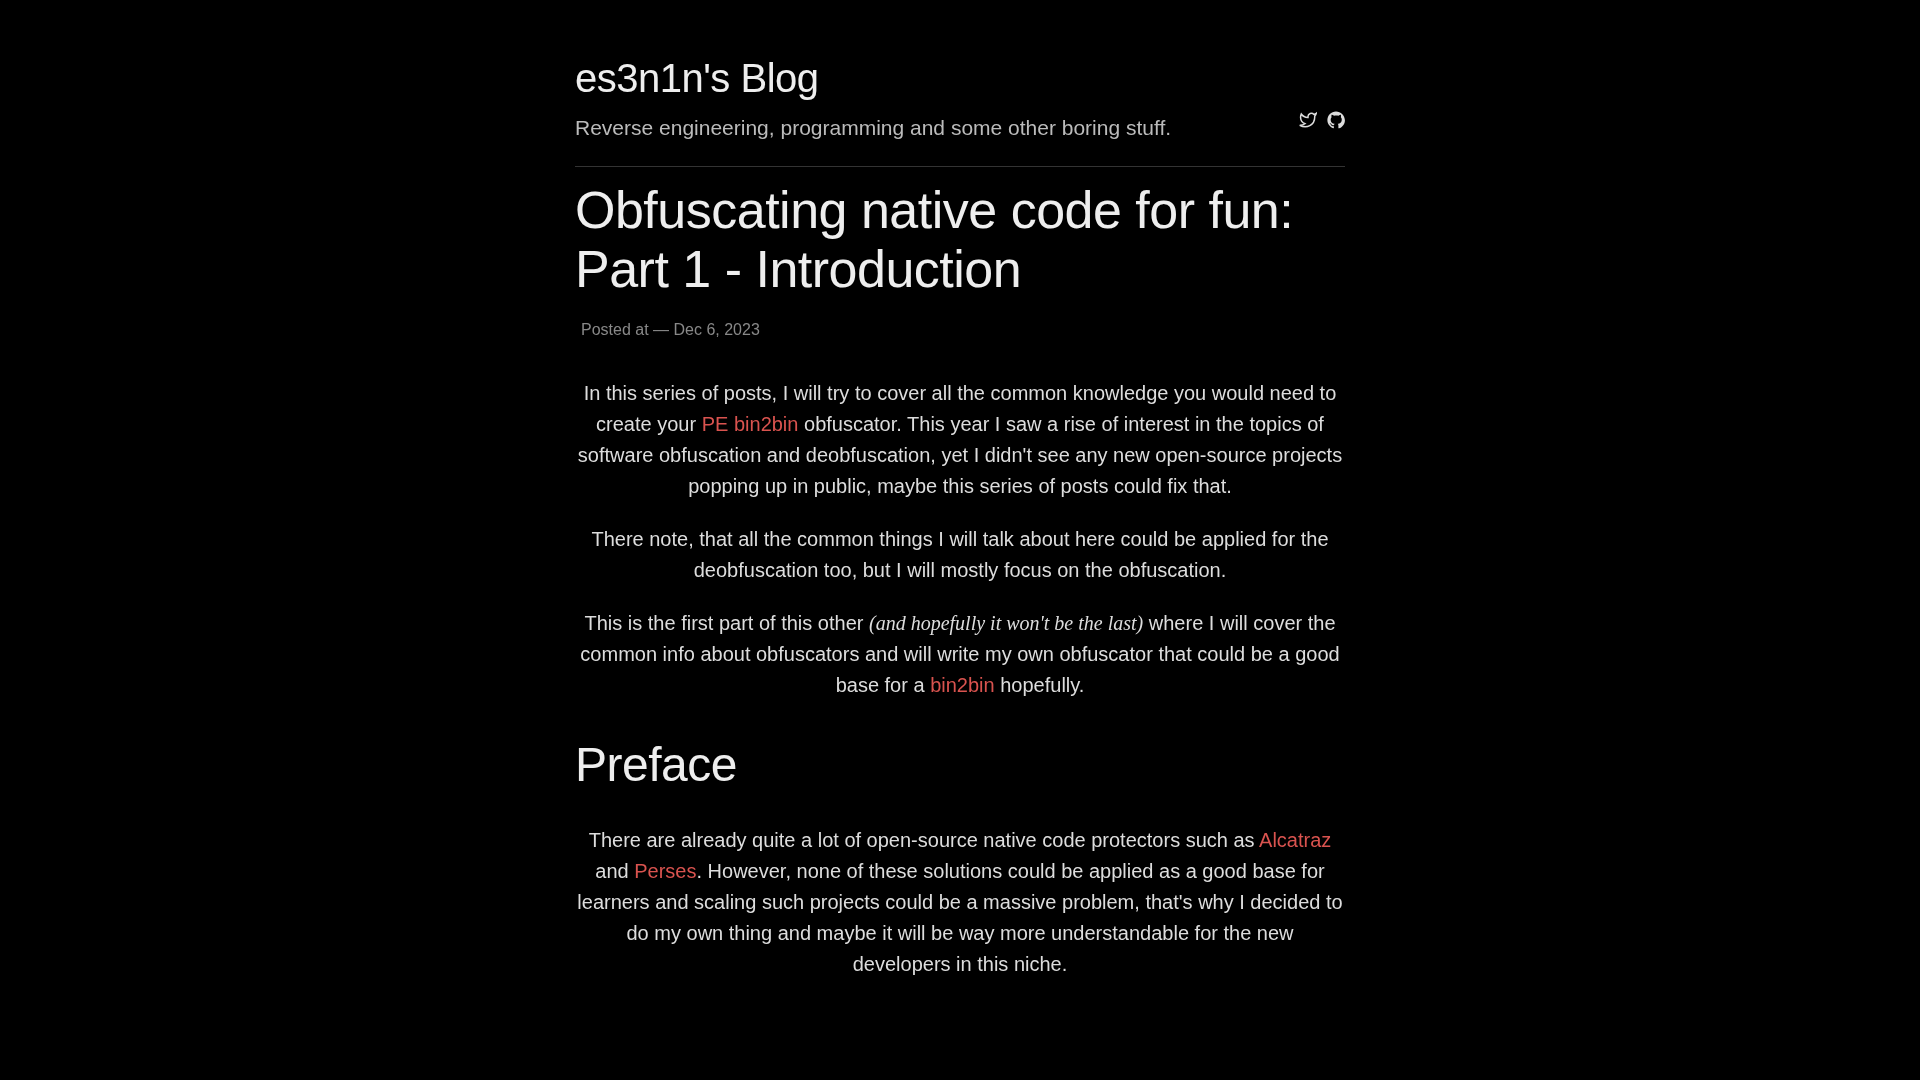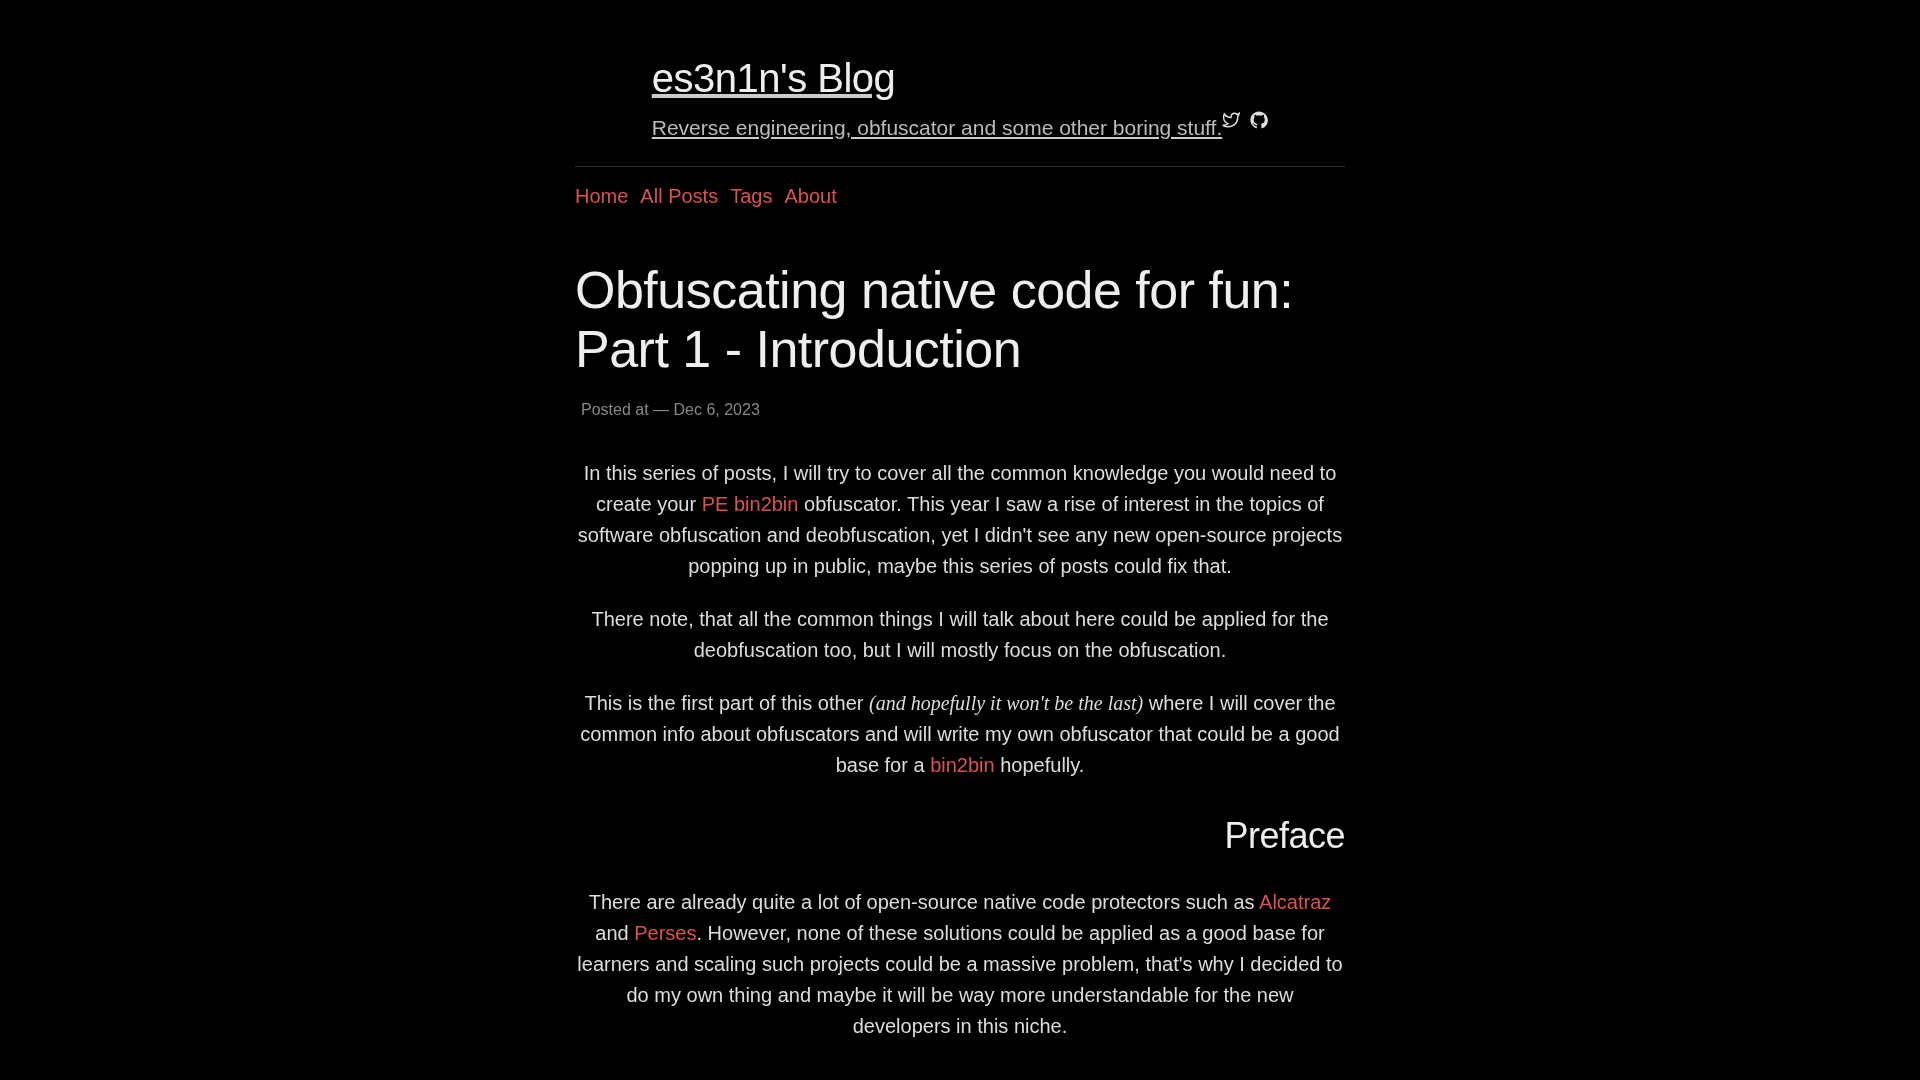--- a/index.html
+++ b/index.html
@@ -13,23 +13,22 @@
       height: 1080px;
       overflow: hidden;
     }
     .container {
       max-width: 770px;
       margin: 0 auto;
       padding-top: 48px;
     }
     .header-row {
       display: flex;
-      justify-content: center;
+      justify-content: space-between;
       align-items: flex-end;
-      text-decoration: underline;
     }
     .site-title {
       font-size: 40px;
       font-weight: 300;
       color: #eee;
       letter-spacing: -0.5px;
     }
     .site-tagline {
       font-size: 21px;
       color: #bbb;
@@ -82,60 +81,53 @@
       line-height: 1.55;
       margin-bottom: 22px;
       text-align: center;
     }
     .content a.inline-link {
       color: #d9534f;
       text-decoration: none;
     }
     .content em { font-style: italic; font-family: Liberation Serif, serif; }
     .section-title {
-      font-size: 36px;
+      font-size: 48px;
       font-weight: 300;
       color: #eee;
       margin-top: 28px;
       margin-bottom: 24px;
       letter-spacing: -0.5px;
-      text-align: right;
     }
   </style>
 </head>
 <body>
 
 <div class="container">
   <div class="header-row">
     <div>
       <h1 class="site-title">es3n1n's Blog</h1>
-      <p class="site-tagline">Reverse engineering, obfuscator and some other boring stuff.</p>
+      <p class="site-tagline">Reverse engineering, programming and some other boring stuff.</p>
     </div>
     <div class="social-icons">
       <a>
         <svg viewBox="0 0 24 24">
             <path d="M23 3a10.9 10.9 0 0 1-3.14 1.53 4.48 4.48 0 0 0-7.86 3v1A10.66 10.66 0 0 1 3 4s-4 9 5 13a11.64 11.64 0 0 1-7 2c9 5 20 0 20-11.5a4.5 4.5 0 0 0-.08-.83A7.72 7.72 0 0 0 23 3z" fill="none" stroke="#ddd" stroke-width="2"></path>
           </svg>
       </a>
       <a>
         <svg viewBox="0 0 24 24">
             <path d="M12 .5C5.6.5.5 5.6.5 12c0 5.1 3.3 9.4 7.9 10.9.6.1.8-.2.8-.6v-2c-3.2.7-3.9-1.5-3.9-1.5-.5-1.3-1.3-1.7-1.3-1.7-1.1-.7.1-.7.1-.7 1.2.1 1.8 1.2 1.8 1.2 1.1 1.8 2.8 1.3 3.5 1 .1-.8.4-1.3.8-1.6-2.6-.3-5.3-1.3-5.3-5.7 0-1.3.5-2.3 1.2-3.1-.1-.3-.5-1.5.1-3.1 0 0 1-.3 3.2 1.2.9-.3 1.9-.4 2.9-.4s2 .1 2.9.4c2.2-1.5 3.2-1.2 3.2-1.2.6 1.6.2 2.8.1 3.1.8.8 1.2 1.8 1.2 3.1 0 4.4-2.7 5.4-5.3 5.7.4.4.8 1.1.8 2.2v3.3c0 .3.2.7.8.6 4.6-1.5 7.9-5.8 7.9-10.9C23.5 5.6 18.4.5 12 .5z"></path>
           </svg>
       </a>
     </div>
   </div>
 
   <hr class="divider">
 
-  <nav class="nav">
-    <a>Home</a>
-    <a>All Posts</a>
-    <a>Tags</a>
-    <a>About</a>
-  </nav>
 
   <article>
     <h1 class="article-title">Obfuscating native code for fun: Part 1 - Introduction</h1>
     <p class="post-meta">Posted at — Dec 6, 2023</p>
 
     <div class="content">
       <p>
         <span>In this series of posts, I will try to cover all the common knowledge you would need to create your </span><a class="inline-link">PE</a><span> </span><a class="inline-link">bin2bin</a><span> obfuscator. This year I saw a rise of interest in the topics of software obfuscation and deobfuscation, yet I didn't see any new open-source projects popping up in public, maybe this series of posts could fix that.</span>
       </p>
 

